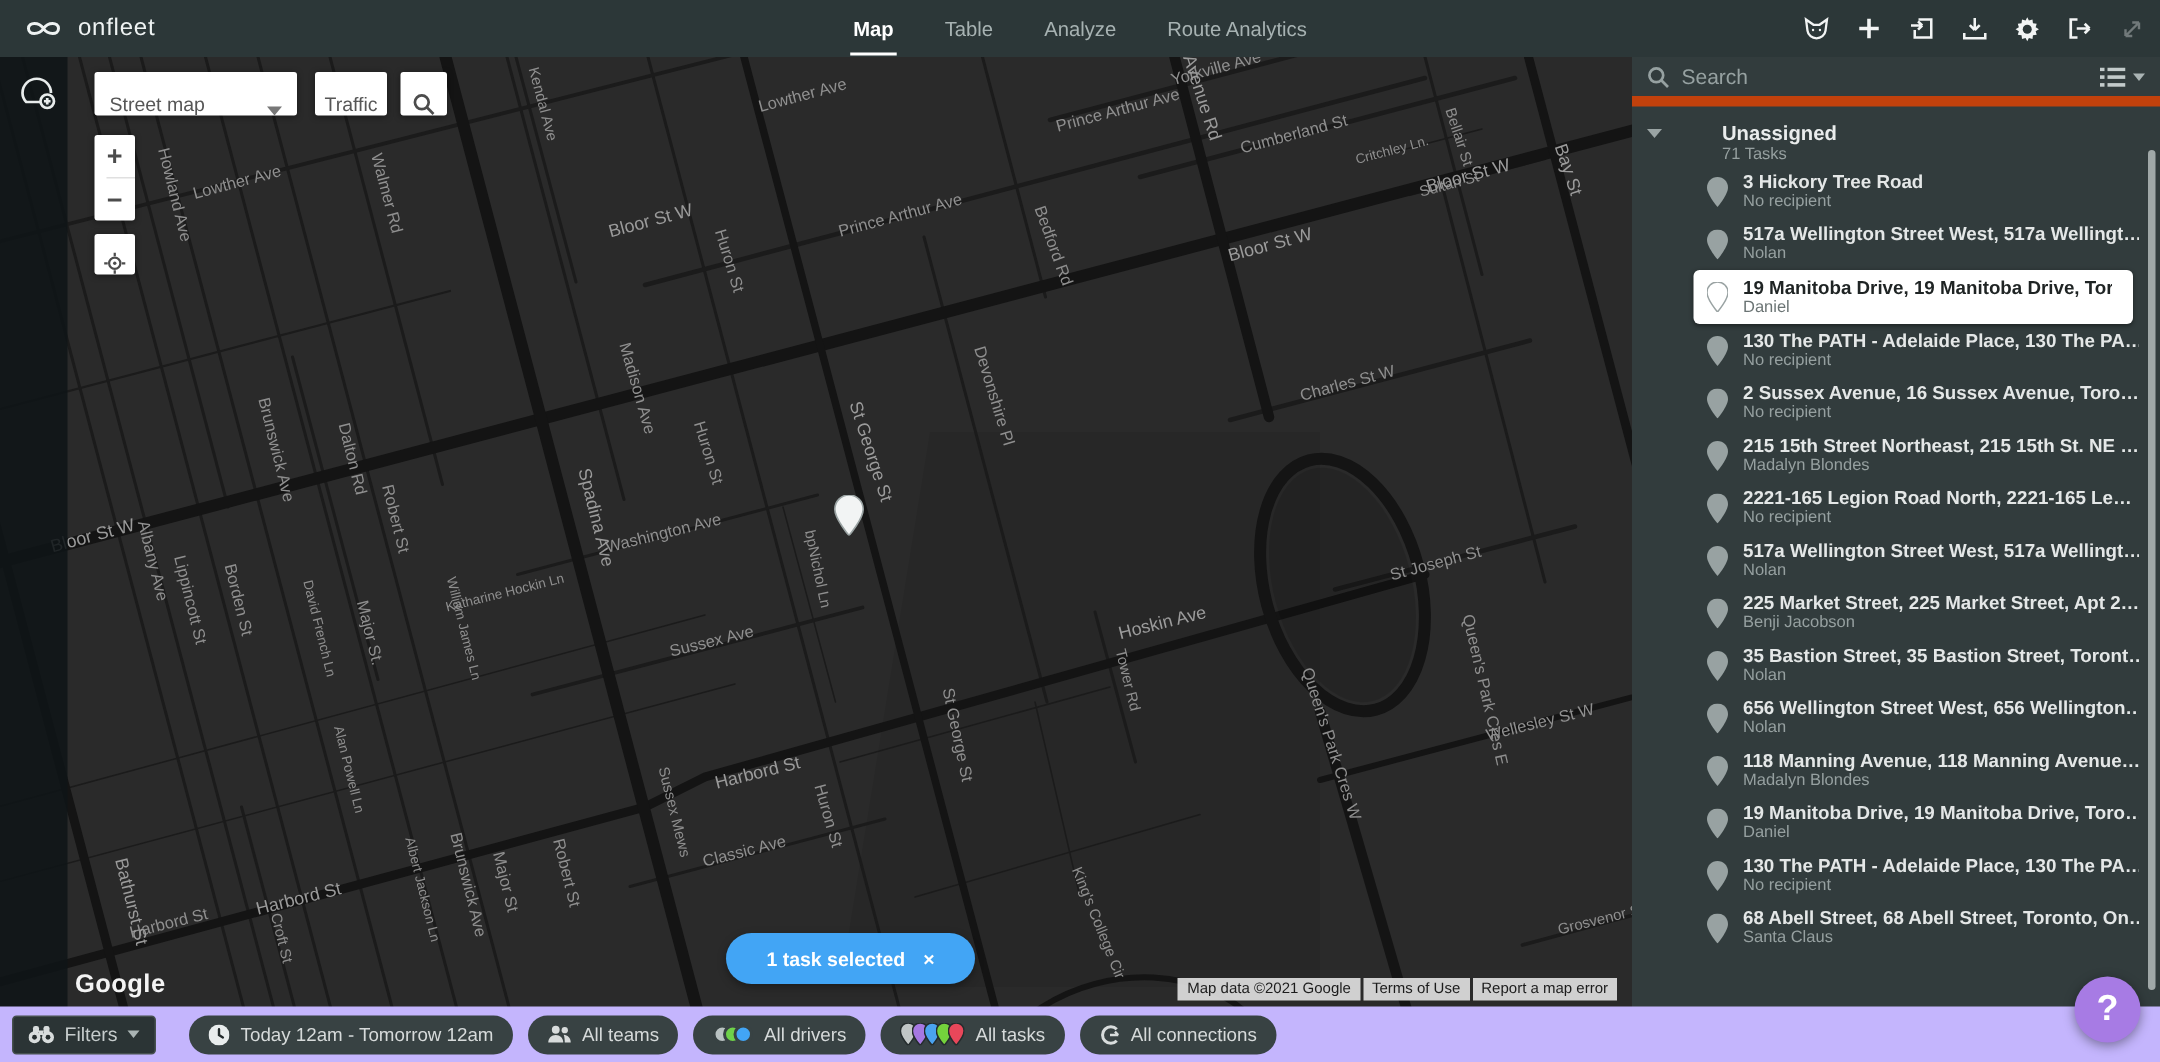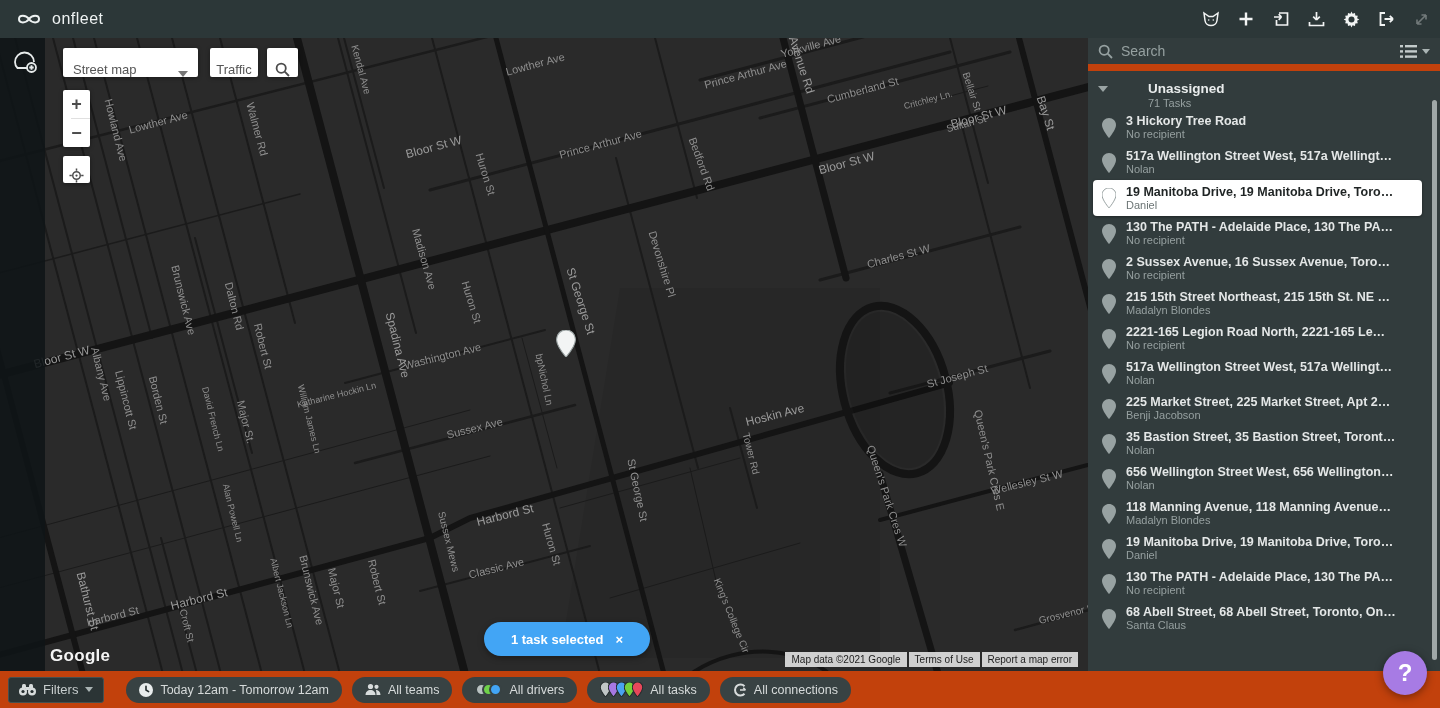--- a/index.html
+++ b/index.html
@@ -60,35 +60,35 @@
   .search-row { height:33px; display:flex; align-items:center; padding:0 10px; border-bottom:7px solid #c2410c; }
   .search-row input { flex:1; background:transparent; border:none; outline:none; color:#dfe3e3;
                       font-size:14px; margin-left:8px; font-family:"Liberation Sans", sans-serif; }
   .search-row input::placeholder { color:#96a1a1; }
   .listview { display:flex; align-items:center; gap:5px; cursor:pointer; }
   .caret-down { width:0; height:0; border-left:4px solid transparent; border-right:4px solid transparent; border-top:5px solid #aab4b4; }
   .group-header { display:flex; align-items:flex-start; padding:10px 0 6px 10px; cursor:pointer;gap:32px; }
   .group-caret { margin:5px 8px 0 0; width:0; height:0; border-left:5px solid transparent; border-right:5px solid transparent; border-top:6px solid #9aa4a4; }
   .group-name { color:#e9ecec; font-size:13.5px; font-weight:bold; line-height:15px; }
   .group-count { color:#96a0a0; font-size:11px; margin-top:1px; }
-  .task-list { position:absolute; left:0; right:0; top:72px; bottom:0; overflow:hidden; }
+  .task-list { position:absolute; left:0; right:0; top:72px; bottom:0; overflow:hidden;padding-left:36px; }
   .task { height:35px; display:flex; align-items:center; padding:0 14px 0 14px; cursor:pointer; }
   .task .pin { flex:0 0 auto; margin-right:10px; }
   .task .tx { min-width:0; }
   .task .title { color:#e4e7e7; font-size:12.5px; font-weight:bold; line-height:14px; white-space:nowrap; overflow:hidden; }
   .task .sub { color:#96a0a0; font-size:11px; line-height:13px; white-space:nowrap; overflow:hidden; }
   .task.selected { background:#ffffff; border-radius:4px; margin:0 18px 0 5px; padding-left:9px; height:36px;
                    box-shadow:0 1px 3px rgba(0,0,0,.4); }
   .task.selected .title { color:#1f2424; }
   .task.selected .sub { color:#6b7474; }
   .side-scrollbar { position:absolute; right:3px; top:62px; width:5px; height:560px; border-radius:3px;
                     background:#b4bbbb; opacity:.85; cursor:pointer; }
 
   
-  .bottom-bar { position:absolute; left:0; bottom:0; width:1440px; height:37px; background:#c2410c;
+  .bottom-bar { position:absolute; left:0; bottom:0; width:1440px; height:37px; background:#c4b5fd;
                 display:flex; align-items:center; z-index:25; }
   .filters-btn { margin-left:8px; height:26px; border:1px solid #46504f; border-radius:3px; background:#2b3435;
                  display:flex; align-items:center; gap:7px; padding:0 10px; cursor:pointer; }
   .filters-btn .lbl { color:#c6cccc; font-size:13px; }
   .pills { display:flex; align-items:center; gap:10px; margin-left:22px;justify-content:flex-end; }
   .pill { height:26px; background:#384243; border-radius:13px; display:flex; align-items:center; gap:7px;
           padding:0 13px; cursor:pointer; }
   .pill .lbl { color:#d6dada; font-size:12.5px; }
   .drv-circles { display:flex; }
   .drv-circles i { width:13px; height:13px; border-radius:50%; border:2px solid #384243; display:block; }
@@ -284,20 +284,26 @@
       </div>
   </div>
 
   <header class="navbar">
     <div class="brand">
       <svg width="26" height="14" viewBox="0 0 26 14" fill="none" stroke="#eef2f2" stroke-width="2">
         <path d="M13 7 C10 11.5 3 11.5 3 7 C3 2.5 10 2.5 13 7 C16 11.5 23 11.5 23 7 C23 2.5 16 2.5 13 7 Z"></path>
       </svg>
       <span class="brand-text">onfleet</span>
     </div>
+    <nav class="tabs" id="tabs">
+        <div class="tab active">Map</div>
+        <div class="tab">Table</div>
+        <div class="tab">Analyze</div>
+        <div class="tab">Route Analytics</div>
+      </nav>
     <div class="nav-actions">
       <span class="nav-icon">
         <svg width="18" height="16" viewBox="0 0 18 16" fill="none" stroke="#f2f4f4" stroke-width="1.5">
           <path d="M2 2 L7 5.5 H11 L16 2 L15 9.5 C14.6 12.5 12 14.5 9 14.5 C6 14.5 3.4 12.5 3 9.5 Z"></path>
           <circle cx="6.7" cy="9" r="0.8" fill="#f2f4f4" stroke="none"></circle>
           <circle cx="11.3" cy="9" r="0.8" fill="#f2f4f4" stroke="none"></circle>
         </svg>
       </span>
       <span class="nav-icon">
         <svg width="16" height="16" viewBox="0 0 16 16" stroke="#f2f4f4" stroke-width="2.4">

